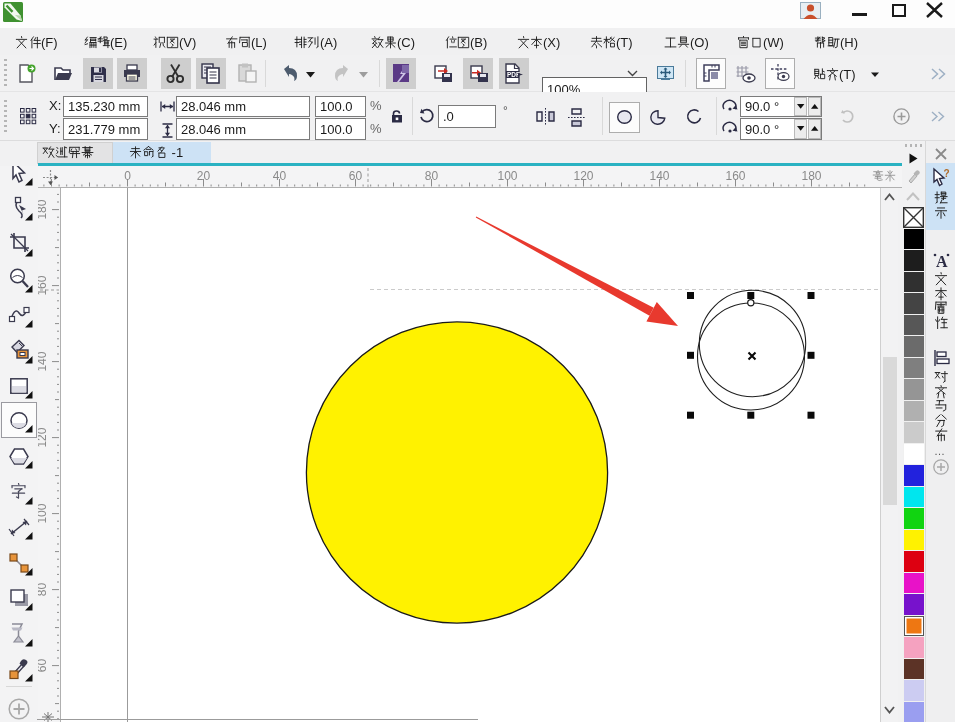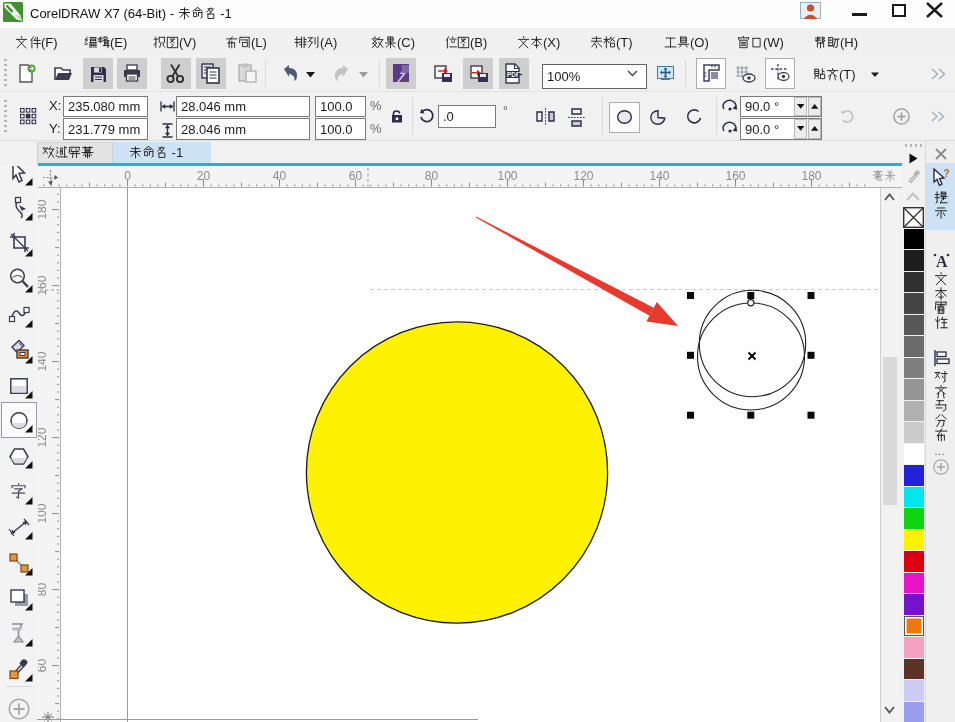--- a/index.html
+++ b/index.html
@@ -399,27 +399,20 @@
       </symbol>
     </defs>
   </svg>
 <div class="abs" style="left:0;top:0;width:955px;height:28px;background:#fdfdfd">
     <svg class="ic" style="left:3px;top:2px" width="20" height="20" viewBox="0 0 20 20">
 <rect x="0" y="0" width="20" height="20" rx="1.5" fill="#3f9130"></rect>
 <path d="M1.5 1.5 L7.5 1.5 L17.5 13.5 L19 19 L13.5 17.5 L1.5 5.5 Z" fill="#f2f8ef"></path>
 <path d="M3.5 3.5 L9.5 9.8" stroke="#3f9130" stroke-width="2.4"></path>
 <path d="M12 13 L17.5 13.5 L19 19 Z" fill="#b9d8ae"></path>
 </svg>
-    <div class="lbl" style="left:30px;top:6px;font-size:13px;color:#111">CorelDRAW X7 (64-Bit) - <svg class="cj " style="width:13px;height:13px" viewBox="0 0 100 100">
-        <use href="#c672a"></use>
-      </svg><svg class="cj " style="width:13px;height:13px" viewBox="0 0 100 100">
-        <use href="#c547d"></use>
-      </svg><svg class="cj " style="width:13px;height:13px" viewBox="0 0 100 100">
-        <use href="#c540d"></use>
-      </svg> -1</div>
     <svg class="ic" style="left:800px;top:2px" width="21" height="17" viewBox="0 0 21 17">
 <rect x="0.5" y="0.5" width="20" height="16" fill="#e8eef2" stroke="#9ab0c0"></rect>
 <circle cx="10.5" cy="6" r="3.6" fill="#c9502c"></circle>
 <path d="M3.5 17 Q10.5 8.5 17.5 17 Z" fill="#c9502c"></path>
 </svg>
     <div class="abs" style="left:852px;top:13px;width:15px;height:3px;background:#1a1a1a"></div>
     <div class="abs" style="left:892px;top:4px;width:14px;height:13px;border:2.5px solid #1a1a1a"></div>
     <svg class="ic" style="left:926px;top:2px" width="17" height="16" viewBox="0 0 17 16">
 <path d="M1 1 L16 15 M16 1 L1 15" stroke="#1a1a1a" stroke-width="2.4"></path>
     </svg>
@@ -568,21 +561,21 @@
 <rect x="8" y="8" width="10" height="9" fill="#33334d"></rect>
     <rect x="10" y="9" width="6" height="3" fill="#e6e6ee"></rect>
 </svg>
 <svg class="ic" style="left:505px;top:63px" width="19" height="21" viewBox="0 0 19 21">
 <path d="M1 1 L10 1 L14 5 L14 20 L1 20 Z" fill="#fff" stroke="#3a3a4e" stroke-width="1.4"></path>
 <path d="M9.5 1 L9.5 5.5 L14 5.5" fill="none" stroke="#3a3a4e" stroke-width="1.2"></path>
 <rect x="1" y="8" width="13" height="7" fill="#2e2e46"></rect>
 <text x="2" y="14" font-size="6.5" fill="#fff" font-family="Liberation Sans" font-weight="bold">PDF</text>
 <path d="M13 10 l5 1.5 -5 1.5 Z" fill="#2e2e46"></path>
 </svg>
-<div class="box" style="left:542px;top:64px;width:105px;height:25px;border-color:#636363">100%</div>
+<div class="box" style="left:542px;top:77px;width:105px;height:25px;border-color:#636363">100%</div>
 <svg class="ic" style="left:627px;top:70px" width="11" height="7" viewBox="0 0 11 7">
     <path d="M1 1 L5.5 5.5 L10 1" fill="none" stroke="#444" stroke-width="1.4"></path>
   </svg>
 <svg class="ic" style="left:657px;top:66px" width="17" height="15" viewBox="0 0 17 15">
 <rect x="0.5" y="0.5" width="16" height="12" fill="#cfe6f5" stroke="#4a7a9a"></rect>
 <path d="M8.5 2 v9 M4 6.5 h9" stroke="#2a5a7a" stroke-width="1.6"></path>
 <path d="M8.5 1.5 l-2 2 h4 Z M8.5 12 l-2 -2 h4 Z M3 6.5 l2 -2 v4 Z M14 6.5 l-2 -2 v4 Z" fill="#2a5a7a"></path>
 <path d="M4 13.5 h9" stroke="#4a7a9a"></path>
 </svg>
 <div class="sep" style="left:685px;top:60px;height:27px"></div>
@@ -623,21 +616,21 @@
     <rect x="12.1" y="0.5" width="3.6" height="3.6" fill="none" stroke="#2b2b44" stroke-width="1"></rect>
     <rect x="0.5" y="6.3" width="3.6" height="3.6" fill="none" stroke="#2b2b44" stroke-width="1"></rect>
     <rect x="6.3" y="6.3" width="3.6" height="3.6" fill="#2b2b44" stroke="#2b2b44" stroke-width="1"></rect>
     <rect x="12.1" y="6.3" width="3.6" height="3.6" fill="none" stroke="#2b2b44" stroke-width="1"></rect>
     <rect x="0.5" y="12.1" width="3.6" height="3.6" fill="none" stroke="#2b2b44" stroke-width="1"></rect>
     <rect x="6.3" y="12.1" width="3.6" height="3.6" fill="none" stroke="#2b2b44" stroke-width="1"></rect>
     <rect x="12.1" y="12.1" width="3.6" height="3.6" fill="none" stroke="#2b2b44" stroke-width="1"></rect>
   </svg>
 <div class="lbl" style="left:49px;top:98px">X:</div>
 <div class="lbl" style="left:49px;top:121px">Y:</div>
-<div class="box" style="left:63px;top:96px;width:85px;height:21px">235.080 mm</div>
+<div class="box" style="left:63px;top:96px;width:85px;height:21px">135.230 mm</div>
 <div class="box" style="left:63px;top:118px;width:85px;height:22px">231.779 mm</div>
 <svg class="ic" style="left:160px;top:101px" width="15" height="11" viewBox="0 0 15 11">
 <path d="M1 0.5 v10 M14 0.5 v10 M2 5.5 h11" stroke="#2b2b44" stroke-width="1.3" fill="none"></path>
 <path d="M2 5.5 l3.2 -2.6 v5.2 Z M13 5.5 l-3.2 -2.6 v5.2 Z" fill="#2b2b44"></path>
   </svg>
 <svg class="ic" style="left:162px;top:123px" width="11" height="15" viewBox="0 0 11 15">
 <path d="M0.5 1 h10 M0.5 14 h10 M5.5 2 v11" stroke="#2b2b44" stroke-width="1.3" fill="none"></path>
 <path d="M5.5 2 l-2.6 3.2 h5.2 Z M5.5 13 l-2.6 -3.2 h5.2 Z" fill="#2b2b44"></path>
   </svg>
 <div class="box" style="left:176px;top:96px;width:134px;height:21px">28.046 mm</div>

